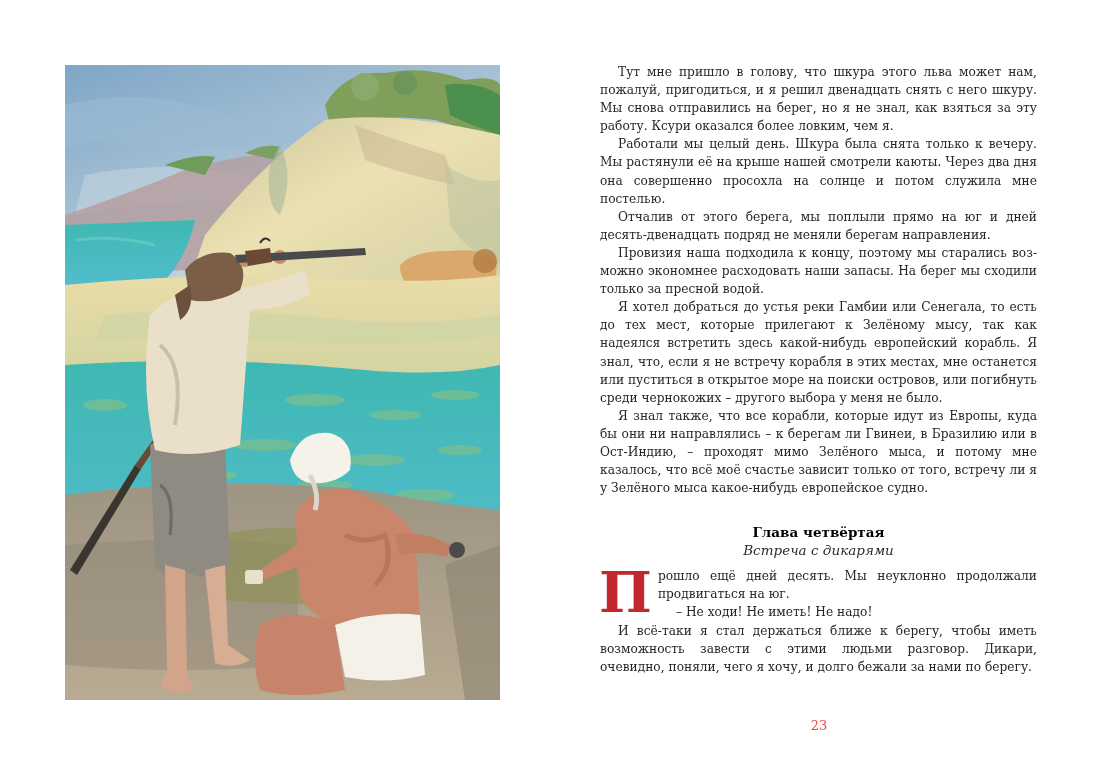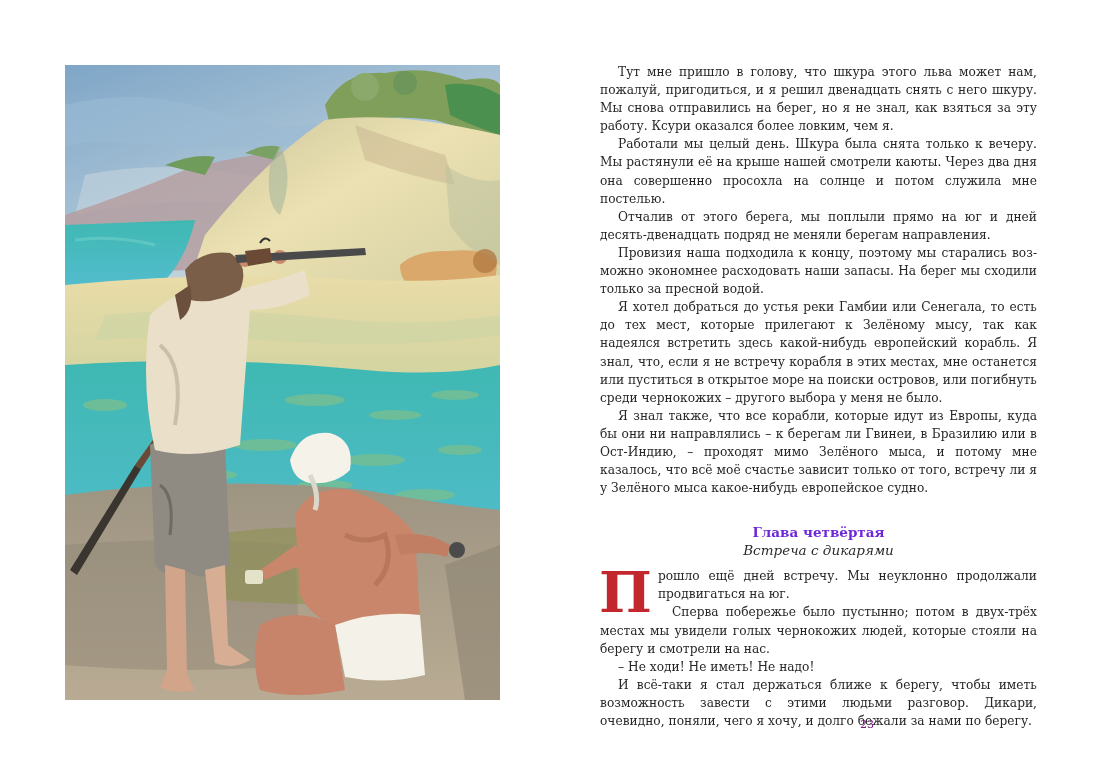--- a/index.html
+++ b/index.html
@@ -16,21 +16,21 @@
     
     .text-column {
       position: absolute; left: 600px; top: 63px; width: 437px;
       font-family: "DejaVu Serif", "Liberation Serif", serif;
       font-size: 12.2px; line-height: 18.1px; color: #262626;
       letter-spacing: 0.02px;
     }
     .text-column p { text-align: justify; text-indent: 18px; hyphens: manual; }
 
     .chapter-title {
-      text-align: center; color: #6d28d9; font-weight: bold;
+      text-align: center; color: #000000; font-weight: bold;
       font-size: 13.5px; margin-top: 26px; line-height: 18px;
     }
     .chapter-subtitle {
       text-align: center; font-style: italic; font-size: 13.5px;
       line-height: 18px; color: #2a2a2a;
     }
     .chapter-body { margin-top: 8px; position: relative; }
     .drop-cap {
       float: left; color: #c1272d; font-weight: bold;
       font-family: "DejaVu Serif", "Liberation Serif", serif;
@@ -38,22 +38,22 @@
       margin: 2px 6px 0 -1px; padding-top: 1px;
     }
     .chapter-body p.first { text-indent: 0; }
     .chapter-body p.after-cap { text-indent: 14px; }
 
     .page-number {
       position: absolute; left: 0; width: 1100px; top: 718px;
       text-align: right;
     }
     .page-number span {
-      position: absolute; left: 855px; top: 0; width: 24px; text-align: center;
-      color: #701a75; font-size: 11px; font-family: "DejaVu Serif", "Liberation Serif", serif;
+      position: absolute; left: 807px; top: 0; width: 24px; text-align: center;
+      color: #ef4444; font-size: 13px; font-family: "DejaVu Serif", "Liberation Serif", serif;
     }
   </style>
 </head>
 <body>
 
 <div class="illustration" role="img" aria-label="Watercolor illustration: a long-haired man aiming a musket from a boat toward a lion lying on a sandy shore; a man in a white turban and loincloth sits in the boat beside him">
   <svg viewBox="0 0 435 635" preserveAspectRatio="none">
     <defs>
       <linearGradient id="skyG" x1="0" y1="0" x2="0.6" y2="1">
         <stop offset="0" stop-color="#7fa6c7"></stop>
@@ -172,22 +172,21 @@
   <p>Отчалив от этого берега, мы поплыли прямо на юг и дней десять-​двенадцать подряд не меняли берегам направления.</p>
   <p>Провизия наша подходила к концу, поэтому мы старались воз­можно экономнее расходовать наши запасы. На берег мы сходили только за пресной водой.</p>
   <p>Я хотел добраться до устья реки Гамбии или Сенегала, то есть до тех мест, которые прилегают к Зелёному мысу, так как надеялся встретить здесь какой-нибудь европейский корабль. Я знал, что, ес­ли я не встречу корабля в этих местах, мне останется или пуститься в открытое море на поиски островов, или погибнуть среди черноко­жих – другого выбора у меня не было.</p>
   <p>Я знал также, что все корабли, которые идут из Европы, куда бы они ни направлялись – к берегам ли Гвинеи, в Бразилию или в Ост-​Индию, – проходят мимо Зелёного мыса, и потому мне казалось, что всё моё счастье зависит только от того, встречу ли я у Зелёного мыса какое-нибудь европейское судно.</p>
 
   <div class="chapter-title">Глава четвёртая</div>
   <div class="chapter-subtitle">Встреча с дикарями</div>
 
   <div class="chapter-body">
     <span class="drop-cap">П</span>
-    <p class="first">рошло ещё дней встречу. Мы неуклонно продолжали продви­гаться на юг.</p>
-    <p class="after-cap">Сперва побережье было пустынно; потом в двух-трёх ме­стах мы увидели голых чернокожих людей, которые стояли на бере­гу и смотрели на нас.</p>
+    <p class="first">рошло ещё дней десять. Мы неуклонно продолжали продви­гаться на юг.</p>
     <p>– Не ходи! Не иметь! Не надо!</p>
     <p>И всё-таки я стал держаться ближе к берегу, чтобы иметь возмож­ность завести с этими людьми разговор. Дикари, очевидно, поняли, чего я хочу, и долго бежали за нами по берегу.</p>
   </div>
 </div>
 
 <div class="page-number">
   <span>23</span>
 </div>
 
 </body></html>

